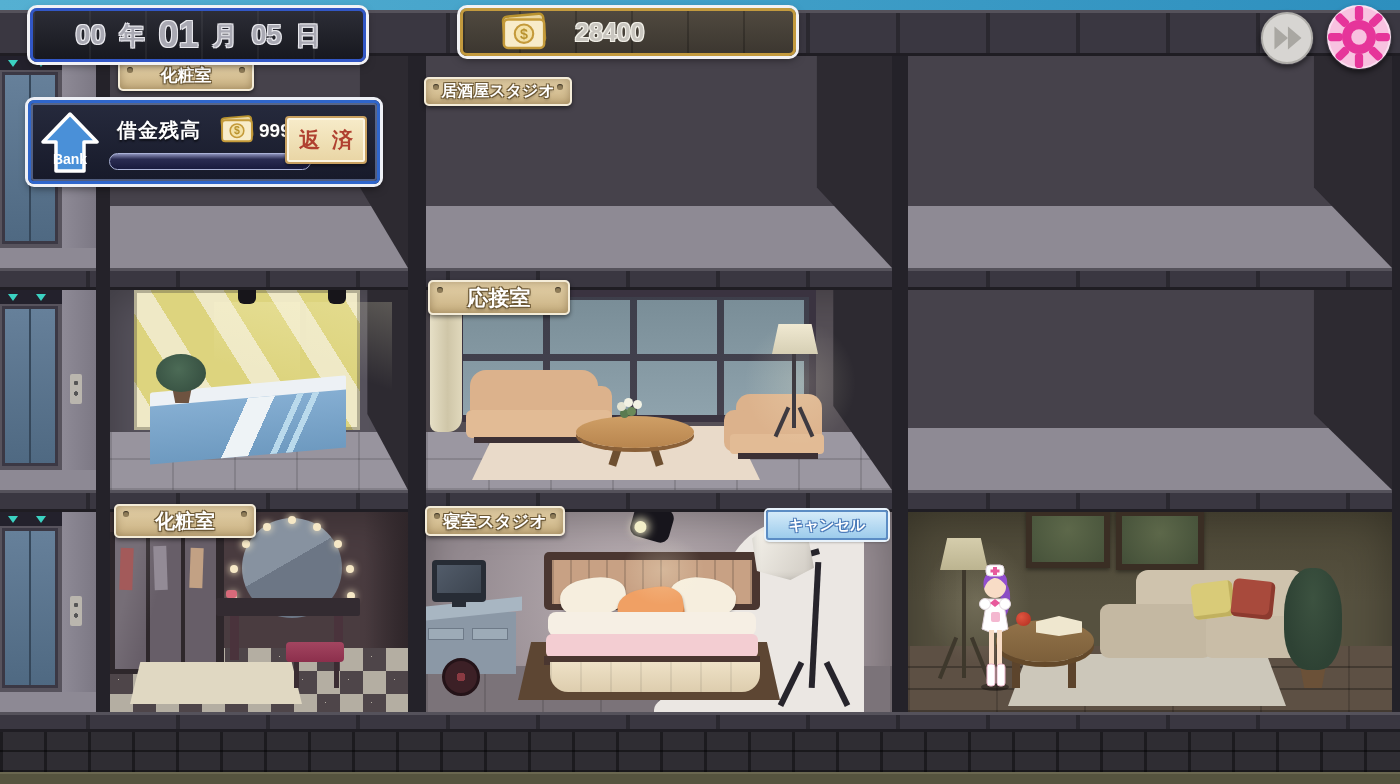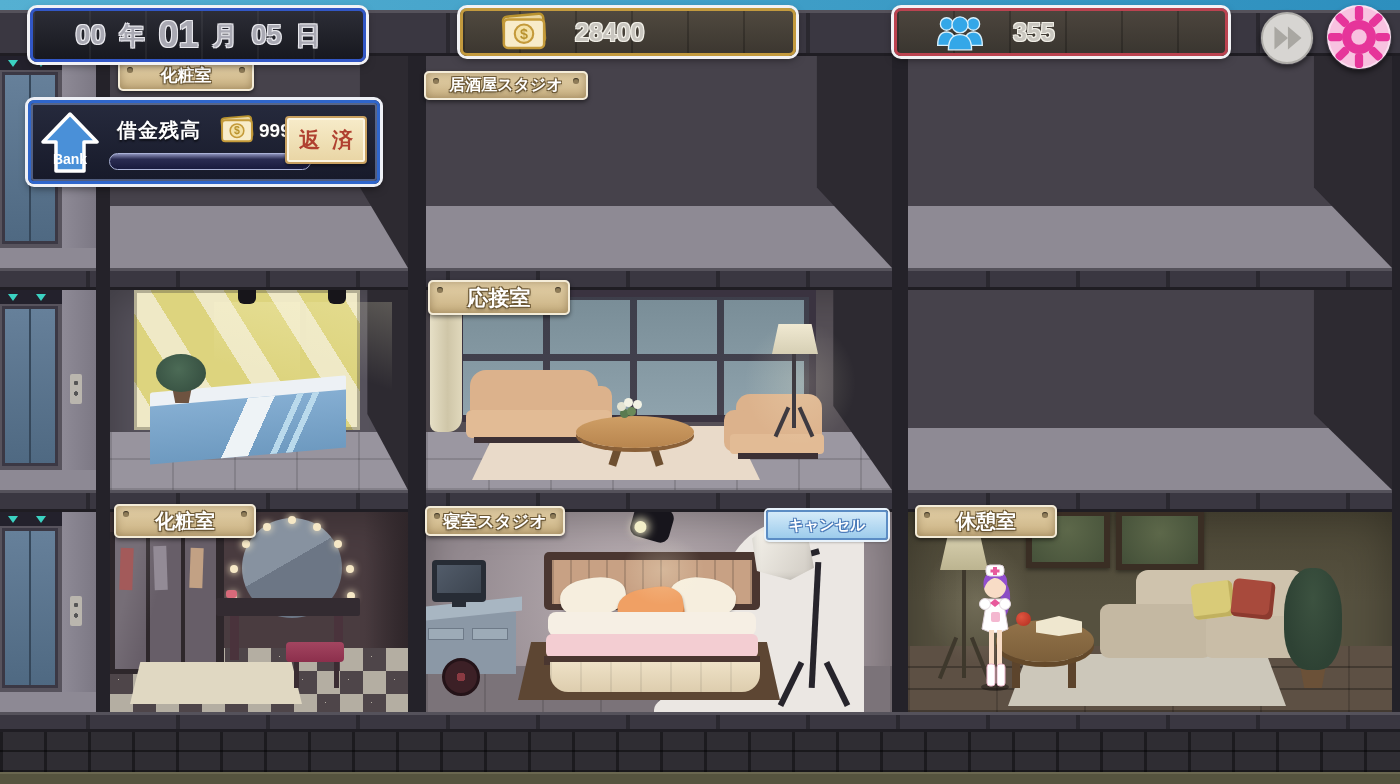--- a/index.html
+++ b/index.html
@@ -306,34 +306,31 @@
       <rect x="13" y="68" width="5" height="36" fill="#f8dcc6"></rect>
       <rect x="21" y="68" width="5" height="36" fill="#f8dcc6"></rect>
       <rect x="11" y="102" width="8" height="22" rx="3" fill="#fff" stroke="#eab4c8"></rect>
       <rect x="21" y="102" width="8" height="22" rx="3" fill="#fff" stroke="#eab4c8"></rect>
     </svg>
   </div>
 
   <div class="sign" style="left:118px;top:60px;width:136px;height:31px">
       <span class="stxt f17">化粧室</span>
     </div>
-  <div class="sign" style="left:424px;top:71px;width:164px;height:29px">
+  <div class="sign" style="left:424px;top:77px;width:148px;height:29px">
       <span class="stxt f16">居酒屋スタジオ</span>
     </div>
   <div class="sign" style="left:428px;top:280px;width:142px;height:35px">
       <span class="stxt f21">応接室</span>
     </div>
   <div class="sign" style="left:114px;top:504px;width:142px;height:34px">
       <span class="stxt f20">化粧室</span>
     </div>
   <div class="sign" style="left:425px;top:506px;width:140px;height:30px">
       <span class="stxt f17">寝室スタジオ</span>
-    </div>
-  <div class="sign" style="left:915px;top:505px;width:142px;height:33px">
-      <span class="stxt f20">休憩室</span>
     </div>
 
   <div class="cancel" style="left:766px;top:510px;width:122px;height:30px">
       <span>キャンセル</span>
     </div>
 
   <div class="hudbox datebox" style="left:30px;top:8px;width:336px;height:54px">
     <span class="eng" style="font-size:27px">00</span>
     <span class="eng" style="font-size:25px">年</span>
     <span class="eng" style="font-size:36px">01</span>
@@ -345,33 +342,20 @@
   <div class="hudbox goldbox" style="left:460px;top:8px;width:336px;height:48px;padding-left:34px;gap:24px">
     <svg width="54" height="42" viewBox="0 0 64 50">
       <rect x="8" y="5" width="48" height="34" rx="5" fill="#e9d6a0" stroke="#b8922e" stroke-width="3" transform="rotate(-5 32 22)"></rect>
       <rect x="8" y="10" width="48" height="34" rx="5" fill="#f8ecca" stroke="#c49a3a" stroke-width="3"></rect>
       <circle cx="32" cy="27" r="11" fill="#f4e2a8" stroke="#c49a3a" stroke-width="2.5"></circle>
       <text x="32" y="33" text-anchor="middle" font-size="17" font-weight="bold" fill="#b8922e">$</text>
     </svg>
     <span class="eng2" style="font-size:25px">28400</span>
   </div>
 
-  <div class="hudbox redbox" style="left:894px;top:8px;width:334px;height:48px;padding-left:38px;gap:28px">
-    <svg width="50" height="40" viewBox="0 0 56 44">
-      <g fill="#34a7e8" stroke="#d8f0fc" stroke-width="1.5">
-        <circle cx="13" cy="13" r="7"></circle>
-          <path d="M3 37 Q3 22 13 22 Q23 22 23 37 Z"></path>
-        <circle cx="43" cy="13" r="7"></circle>
-          <path d="M33 37 Q33 22 43 22 Q53 22 53 37 Z"></path>
-        <circle cx="28" cy="14" r="9"></circle>
-          <path d="M15 42 Q15 25 28 25 Q41 25 41 42 Z"></path>
-      </g>
-    </svg>
-    <span class="eng2" style="font-size:25px">355</span>
-  </div>
 
   <div class="roundbtn" style="left:1260px;top:11px;width:54px;height:54px">
     <svg width="54" height="54" viewBox="0 0 56 56">
       <circle cx="28" cy="28" r="26" fill="#d7d5d2" stroke="#b0aeaa" stroke-width="2"></circle>
       <polygon points="15,16 29,28 15,40" fill="#a9a7a2"></polygon>
       <polygon points="29,16 43,28 29,40" fill="#a9a7a2"></polygon>
     </svg>
   </div>
   <div class="roundbtn" style="left:1326px;top:4px;width:66px;height:66px">
     <svg width="66" height="66" viewBox="0 0 64 64">

